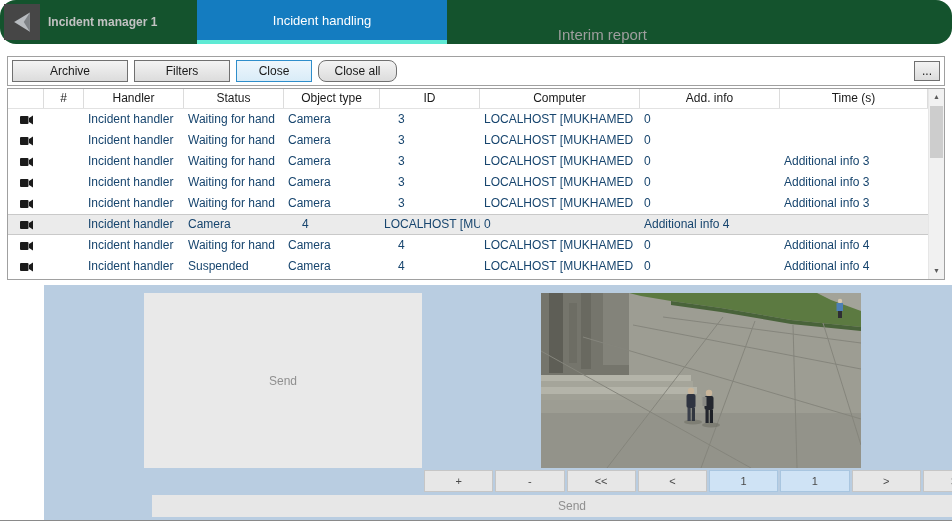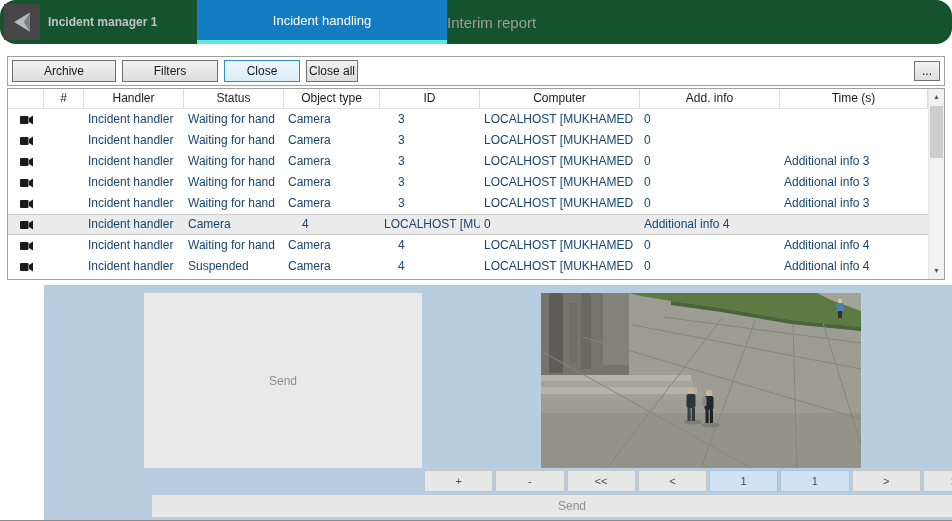--- a/index.html
+++ b/index.html
@@ -10,32 +10,32 @@
   
   .topbar { position:absolute; left:0; top:0; width:952px; height:44px; background:#14532d;border-radius:16px; }
   .logo { position:absolute; left:4px; top:4px; width:36px; height:36px; background:#464646;
           display:flex; align-items:center; justify-content:center; }
   .apptitle { position:absolute; left:48px; top:0; height:44px; line-height:44px;
               font-size:12px; font-weight:700; color:#c2c2c2; white-space:nowrap; }
   .tab-active { position:absolute; left:197px; top:0; width:250px; height:44px;
                 background:#147cc0; border-bottom:4px solid #5eead4;
                 display:flex; align-items:center; justify-content:center;
                 color:#ffffff; font-size:13px; font-weight:400; cursor:default; }
-  .tab-interim { position:absolute; left:447px; top:0; width:200px; height:44px;
-                 display:flex; align-items:center; justify-content:flex-start;
+  .tab-interim { position:absolute; left:447px; top:12px; width:200px; height:44px;
+                 display:flex; align-items:center; justify-content:flex-end;
                  color:#9e9e9e; font-size:15px; cursor:default; }
 
   
   .toolbar { position:absolute; left:7px; top:56px; width:938px; height:30px;
              border:1px solid #a0a0a0; background:#ffffff;
              display:flex; align-items:center; padding:0 4px; gap:6px; }
   .tbtn { height:22px; border:1px solid #707070; background:linear-gradient(#f3f3f3,#dcdcdc);
           font-family:inherit; font-size:12px; color:#1a1a1a; text-align:center; line-height:20px;
           cursor:default; overflow:hidden; white-space:nowrap; }
-  .w104 { width:104px; } .w96 { width:96px; } .w76 { width:76px; } .w74 { width:52px; }
+  .w104 { width:116px; } .w96 { width:96px; } .w76 { width:76px; } .w74 { width:79px;border-radius:8px; }
   .tbtn.primary { border:1px solid #2f8ecb; background:linear-gradient(#eef6fc,#d9ecf8); }
   .tbtn.more { margin-left:auto; width:26px; height:20px; line-height:16px; }
 
   
   .table-box { position:absolute; left:7px; top:88px; width:938px; height:192px;
                border:1px solid #a0a0a0; background:#ffffff;
                --cols: 36px 40px 100px 100px 96px 100px 160px 140px minmax(0,1fr); }
   .thead { display:grid; grid-template-columns:var(--cols); height:20px;
            margin-right:16px; border-bottom:1px solid #e2e2e2; }
   .hcell { font-size:12px; color:#1a1a1a; text-align:center; line-height:19px;

